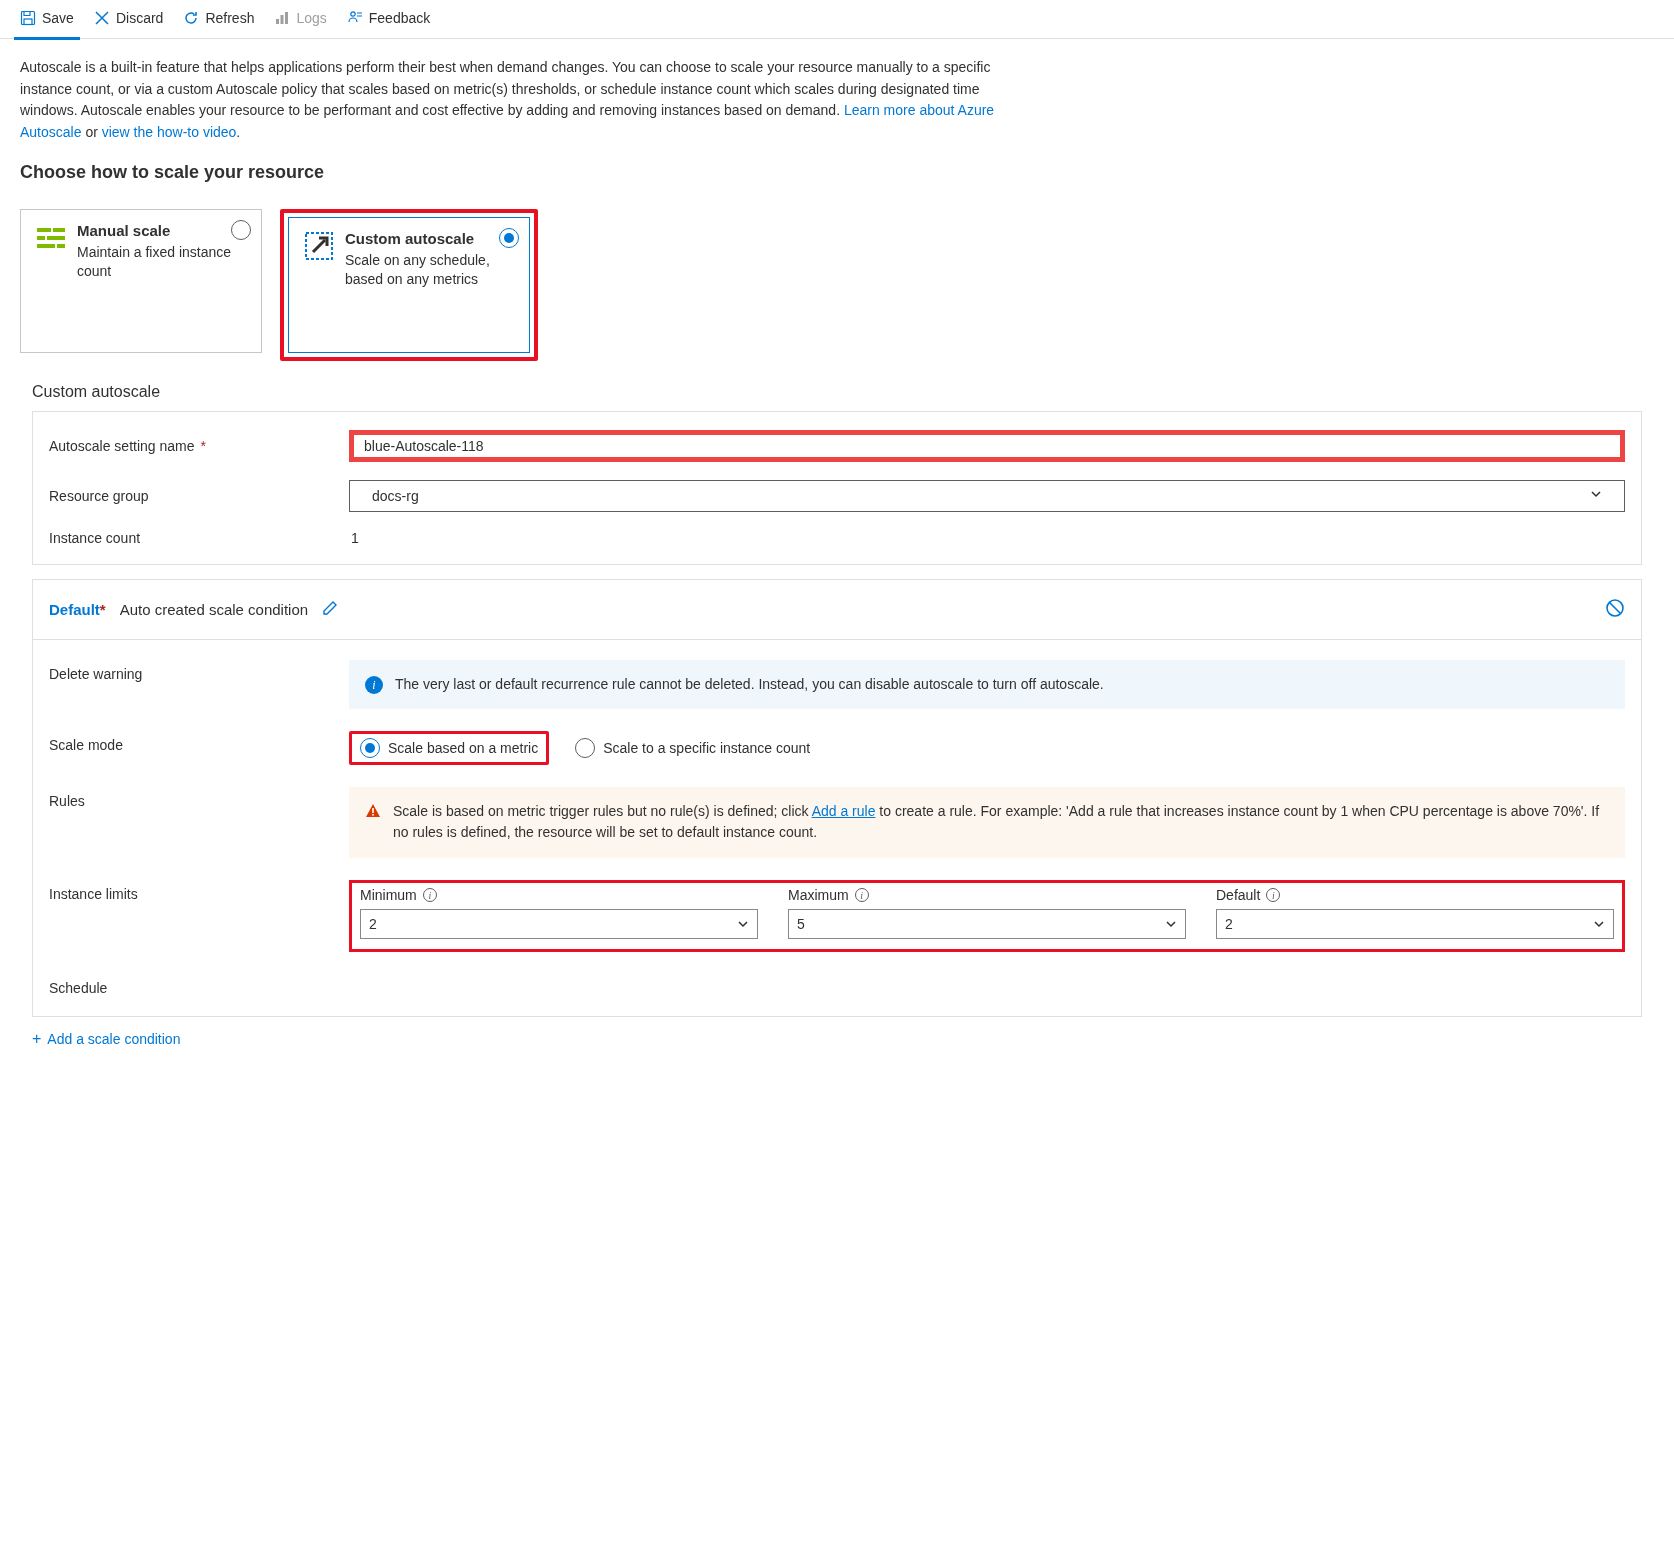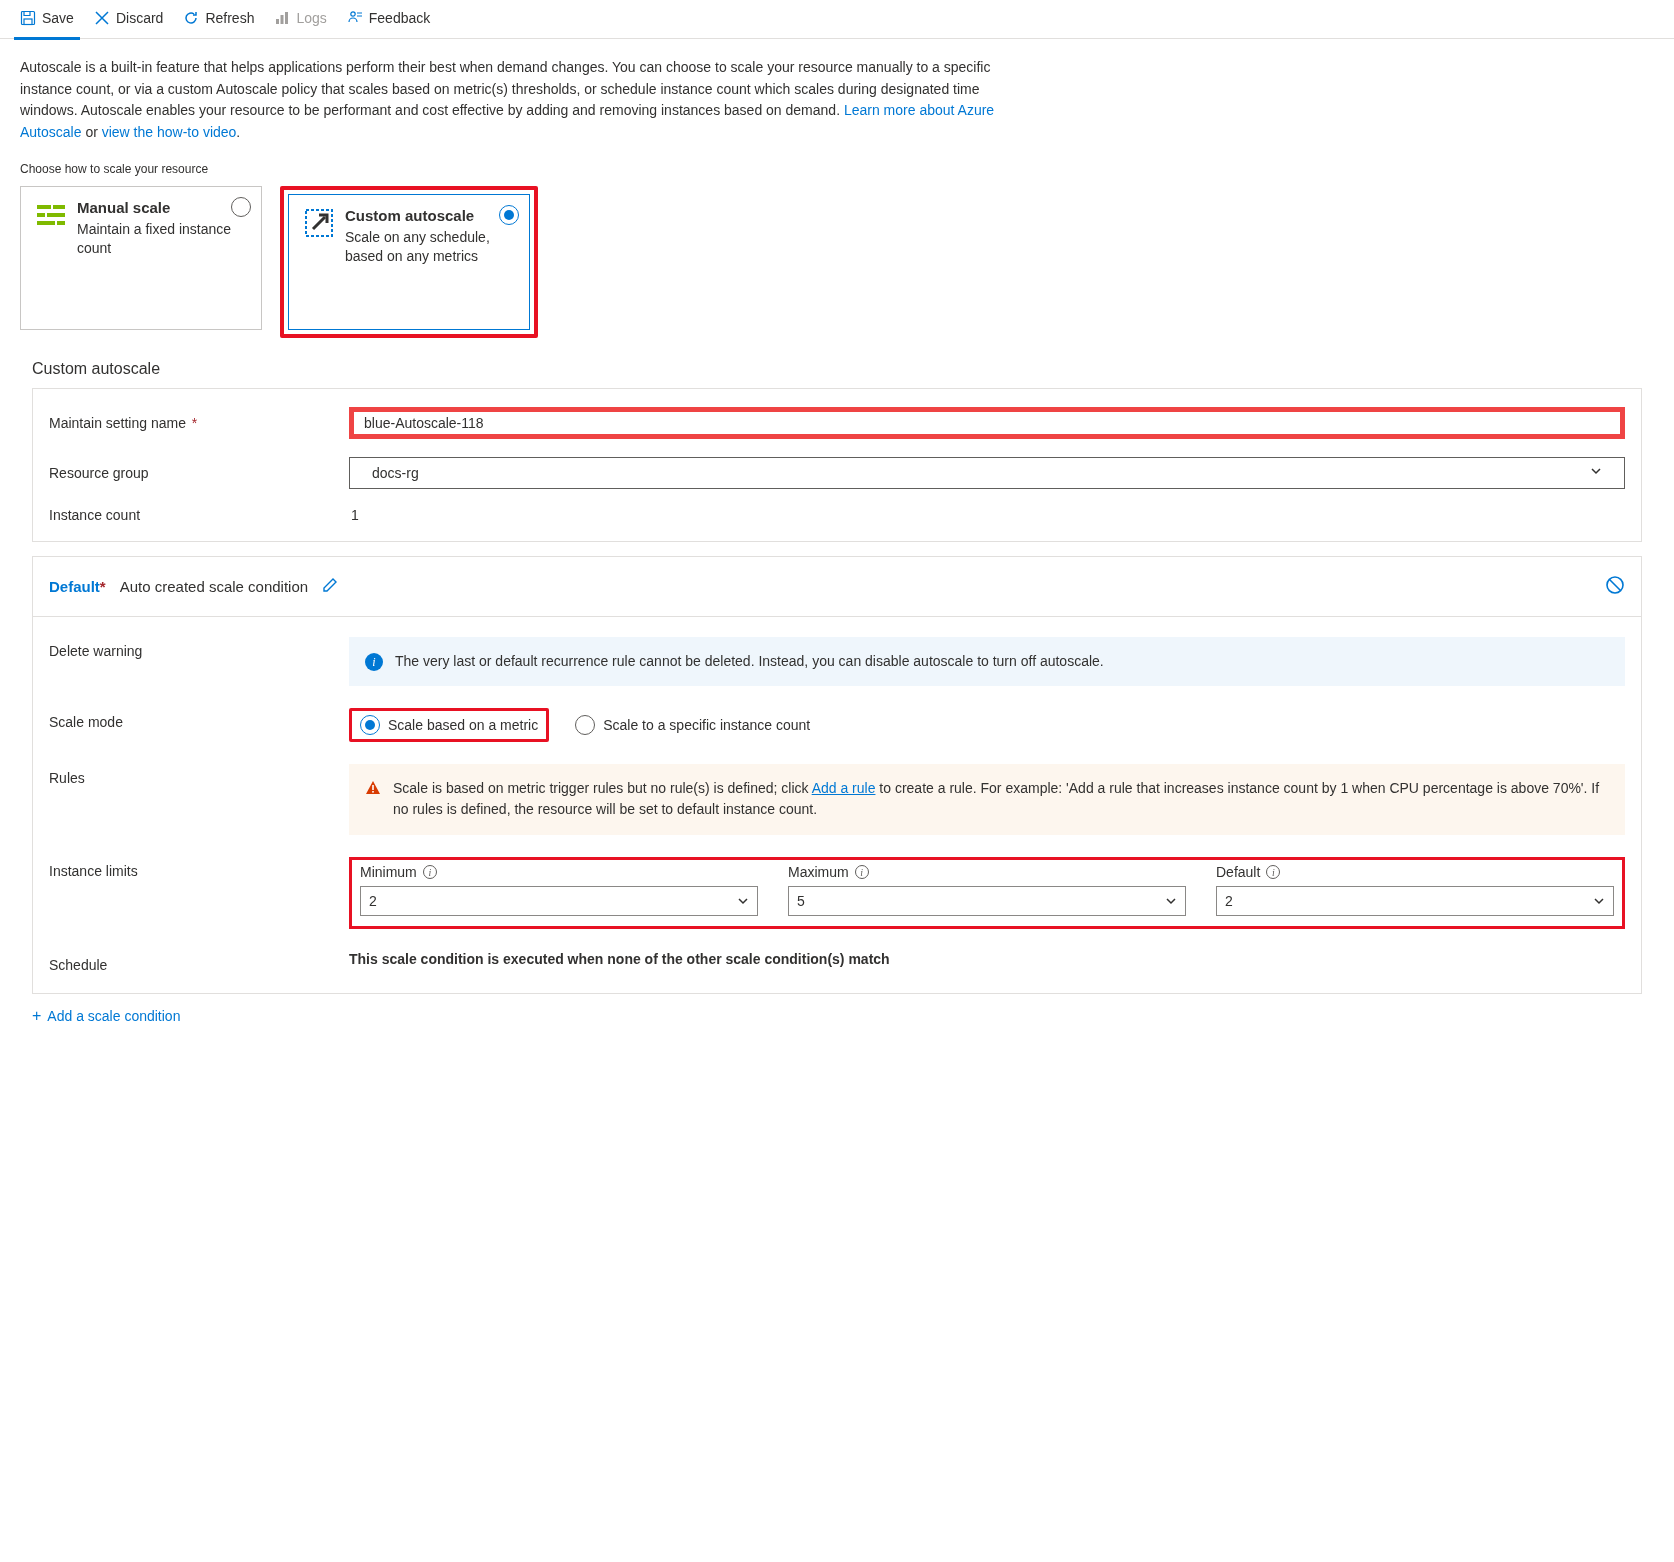--- a/index.html
+++ b/index.html
@@ -38,21 +38,21 @@
   .toolbar-item.disabled { color: #a19f9d; cursor: default; }
   .toolbar-item svg { width: 16px; height: 16px; }
   .toolbar-item.active svg { color: #0078d4; }
   .toolbar-item .refresh-svg { color: #0078d4; }
   .toolbar-item .x-svg { color: #0078d4; }
   .toolbar-item .feedback-svg { color: #0078d4; }
 
   .content { padding: 18px 20px; }
   .intro { font-size: 14px; line-height: 1.55; color: #323130; max-width: 1020px; }
   .intro a { color: #0078d4; text-decoration: none; }
-  .section-title { font-weight: 400; font-size: 12px; margin: 18px 0 10px 0; }
+  .section-title { font-weight: 700; font-size: 18px; margin: 18px 0 26px 0; }
 
   .scale-options { display: flex; gap: 18px; }
   .card {
     width: 242px;
     height: 144px;
     border: 1px solid #c8c6c4;
     background: #fff;
     padding: 12px 14px;
     position: relative;
     cursor: pointer;
@@ -278,21 +278,21 @@
         </div>
       </div>
     </div>
   </div>
 
   <div class="subsection-title">Custom autoscale</div>
 
   <div class="panel">
     <div class="form-row">
       <div class="form-label">
-        <span>Maintain setting name</span> <span class="req">*</span>
+        <span>Autoscale setting name</span> <span class="req">*</span>
       </div>
       <div class="form-control">
         <input class="text-input" value="blue-Autoscale-118" style="">
       </div>
     </div>
     <div class="form-row">
       <div class="form-label">Resource group</div>
       <div class="form-control">
         <div class="select-input">
           <span>docs-rg</span>
@@ -418,23 +418,20 @@
                     <path d="M2 4 L6 8 L10 4" fill="none" stroke="#323130" stroke-width="1.5"></path>
                   </svg>
               </div>
             </div>
           </div>
         </div>
       </div>
 
       <div class="cond-row">
         <div class="cond-label">Schedule</div>
-        <div class="cond-content">
-          <div class="sched-text">This scale condition is executed when none of the other scale condition(s) match</div>
-        </div>
       </div>
     </div>
   </div>
 
   <div class="add-link">
     <span class="plus">+</span>
     <span>Add a scale condition</span>
   </div>
 </div>
 

